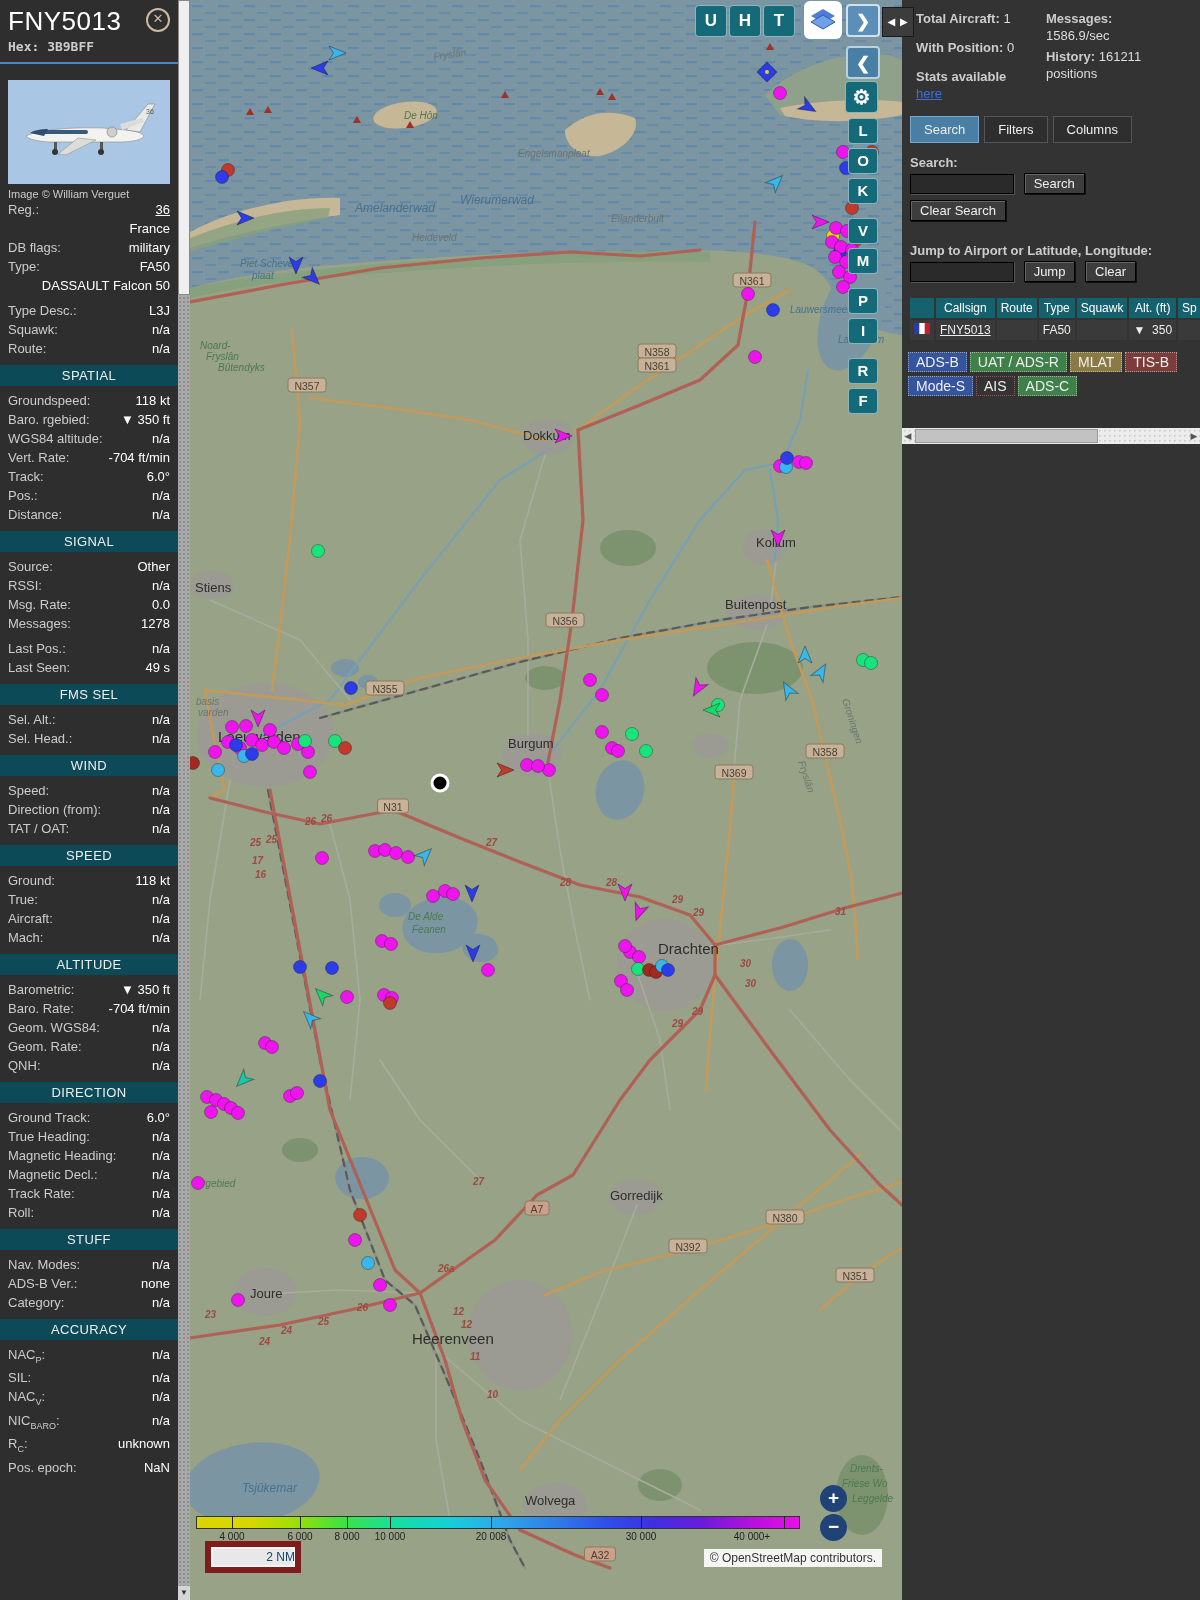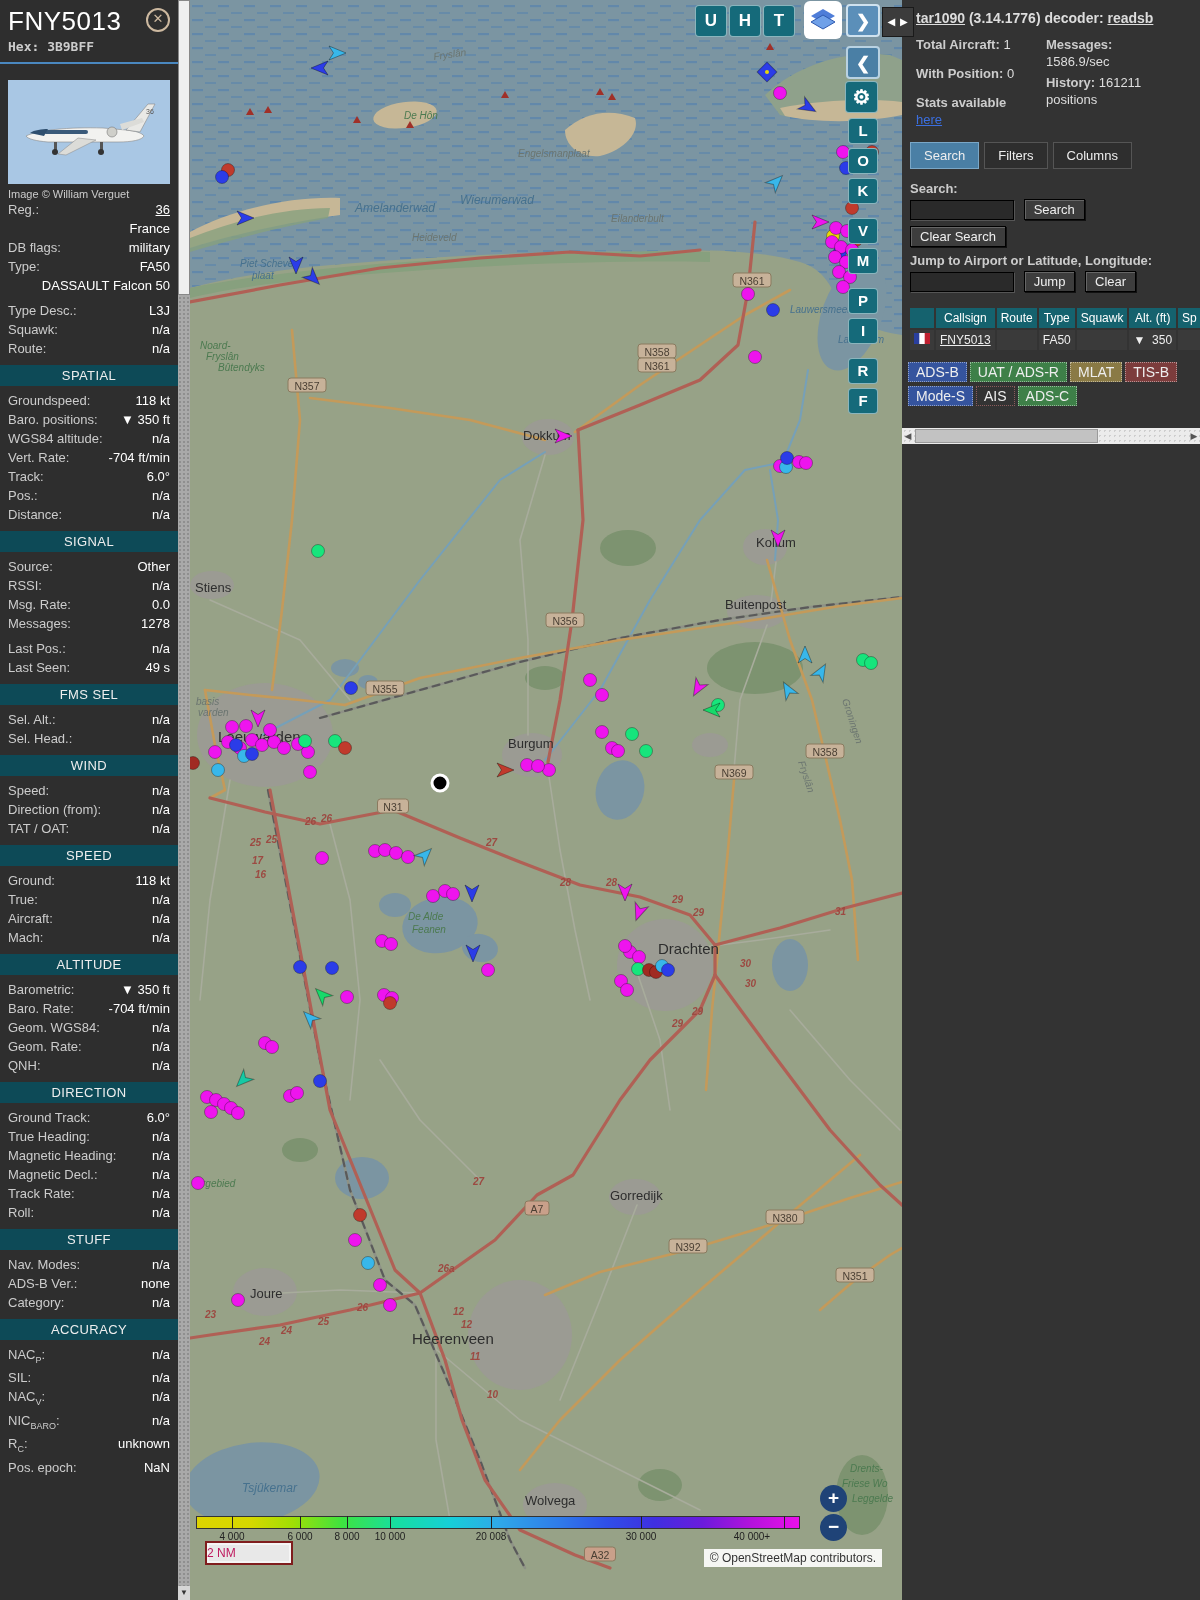--- a/index.html
+++ b/index.html
@@ -25,21 +25,21 @@
   #sb-thumb{position:absolute;left:0;top:0;width:12px;height:295px;background:#efefef;border:1px solid #888;box-sizing:border-box;}
   #sb-sdown{position:absolute;left:0;bottom:0;width:12px;height:14px;background:#d6d6d6;color:#333;font-size:8px;text-align:center;line-height:14px;}
   
   #map{position:absolute;left:190px;top:0;width:712px;height:1600px;background:#97a287;}
   #mapsvg{position:absolute;left:0;top:0;}
   .mapbtn{position:absolute;background:#156a7a;color:#fff;font-weight:bold;text-align:center;border-radius:4px;border:1px solid rgba(255,255,255,.5);box-sizing:border-box;cursor:pointer;}
   #btn-layers{position:absolute;background:#fff;border-radius:6px;cursor:pointer;}
   #legend{position:absolute;left:6px;top:1516px;width:604px;height:13px;border:1px solid #333;box-sizing:border-box;}
   .ltick{position:absolute;top:1516px;width:1px;height:13px;background:#222;}
   .ltlabel{position:absolute;top:1531px;font-size:10px;color:#222;transform:translateX(-50%);white-space:nowrap;}
-  #scalebox{position:absolute;left:15px;top:1541px;width:84px;height:20px;background:#e8e8e8;border:2px solid #7f1d1d;box-shadow:0 0 0 2px #f5f5f5 inset;font-size:12px;color:#be185d;text-align:left;line-height:20px;}
+  #scalebox{position:absolute;left:15px;top:1541px;width:84px;height:20px;background:#e8e8e8;border:6px solid #7f1d1d;box-shadow:0 0 0 2px #f5f5f5 inset;font-size:12px;color:#0c4a6e;text-align:right;line-height:20px;}
   #attrib{position:absolute;right:20px;top:1549px;background:rgba(255,255,255,.9);font-size:12px;color:#333;padding:2px 6px;white-space:nowrap;}
   .zoombtn{position:absolute;left:630px;width:27px;height:27px;border-radius:50%;background:#1f4377;color:#fff;font-size:19px;font-weight:bold;text-align:center;line-height:25px;cursor:pointer;}
   
   #panel{position:absolute;left:902px;top:0;width:298px;height:1600px;background:#333;color:#ddd;}
   #p-toggle{position:absolute;left:-20px;top:7px;width:30px;height:28px;background:#3c3c3c;border:1px solid #1a1a1a;color:#fff;font-size:10px;text-align:center;line-height:28px;cursor:pointer;letter-spacing:1px;}
   #p-head{padding:10px 8px 0 14px;font-size:14px;color:#ddd;font-weight:bold;}
   #p-head .und{text-decoration:underline;}
   #p-stats{display:flex;padding:10px 4px 0 14px;font-size:13px;line-height:17px;}
   #p-stats .col1{width:130px;}
   #p-stats b{color:#ccc;}
@@ -134,21 +134,21 @@
         <div class="sb-row" style="">
           <span class="lbl">Route:</span>
           <span class="val">n/a</span>
         </div>
         <div class="sb-sec">SPATIAL</div>
         <div class="sb-row" style="">
           <span class="lbl">Groundspeed:</span>
           <span class="val">118 kt</span>
         </div>
         <div class="sb-row" style="">
-          <span class="lbl">Baro. positions:</span>
+          <span class="lbl">Baro. rgebied:</span>
           <span class="val">▼ 350 ft</span>
         </div>
         <div class="sb-row" style="">
           <span class="lbl">WGS84 altitude:</span>
           <span class="val">n/a</span>
         </div>
         <div class="sb-row" style="">
           <span class="lbl">Vert. Rate:</span>
           <span class="val">-704 ft/min</span>
         </div>
@@ -694,23 +694,20 @@
         <div class="ltlabel" style="left:562px;">40 000+</div>
       </div>
     <div id="scalebox">2 NM</div>
     <div id="attrib">© OpenStreetMap contributors.</div>
     <div class="zoombtn" style="top:1485px;"><span>+</span></div>
     <div class="zoombtn" style="top:1514px;"><span>−</span></div>
   </div>
 
   <div id="panel">
     <div id="p-toggle">◀ ▶</div>
-    <div id="p-head">
-      <span class="und">tar1090</span><span> (3.14.1776) </span><span>decoder: </span><span class="und">readsb</span>
-    </div>
     <div id="p-stats">
       <div class="col1">
         <div style="margin-bottom:12px;"><b>Total Aircraft:</b> <span>1</span></div>
         <div style="margin-bottom:12px;"><b>With Position:</b> <span>0</span></div>
         <div><b>Stats available</b><br><span id="p-here">here</span></div>
       </div>
       <div class="col2">
         <div><b>Messages:</b><br><span>1586.9/sec</span></div>
         <div style="margin-top:4px;"><b>History:</b> <span>161211 positions</span></div>
       </div>
@@ -720,21 +717,21 @@
         <div class="ptab">Filters</div>
         <div class="ptab">Columns</div>
       </div>
     <div id="p-search">
       <div class="blabel">Search:</div>
       <div>
         <input class="pinput" style="">
         <button class="pbtn">Search</button>
       </div>
       <div style="margin-top:6px;"><button class="pbtn" style="margin-left:0;">Clear Search</button></div>
-      <div class="blabel" style="margin-top:6px;width:250px;">Jump to Airport or Latitude, Longitude:</div>
+      <div class="blabel" style="margin-top:22px;width:250px;">Jump to Airport or Latitude, Longitude:</div>
       <div>
         <input class="pinput" style="">
         <button class="pbtn">Jump</button>
         <button class="pbtn">Clear</button>
       </div>
     </div>
     <table id="p-table">
       <thead>
           <tr id="p-thead">
             <th></th>

